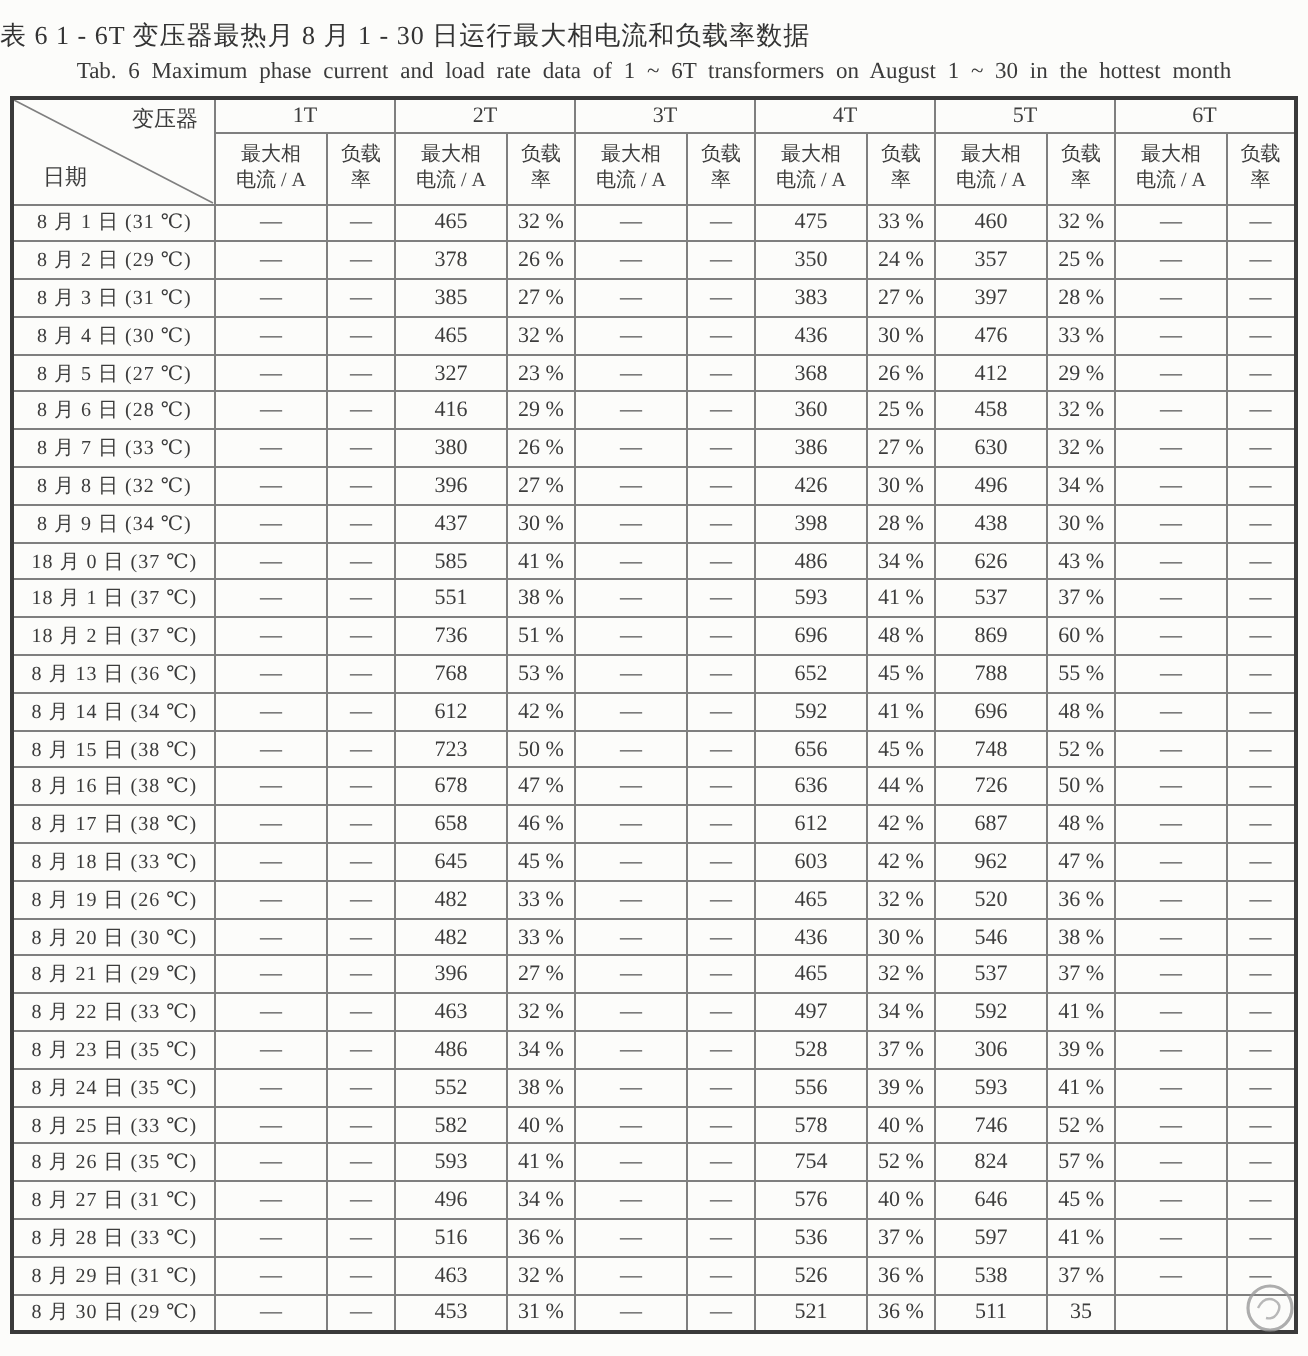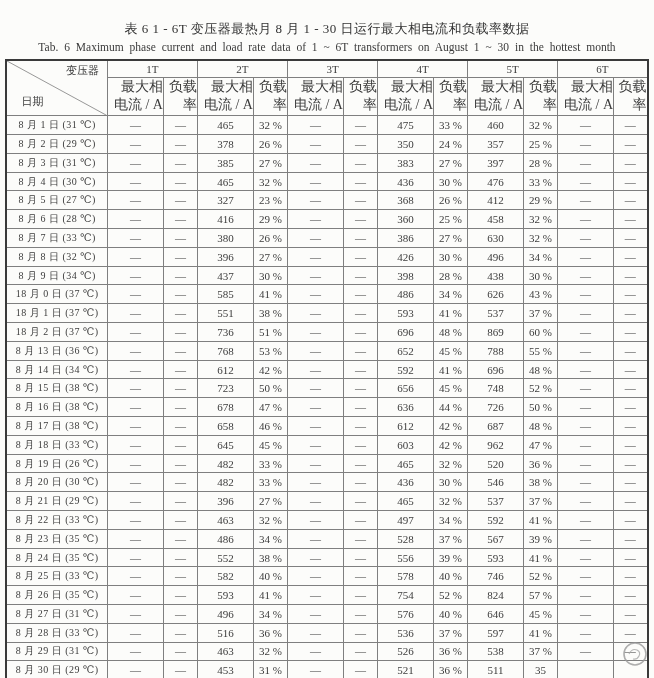--- a/index.html
+++ b/index.html
@@ -5,21 +5,21 @@
   html,body { margin:0; padding:0; }
   body {
     width:654px; height:678px;
     background:#fcfcfa;
     font-family:"Liberation Serif","DejaVu Serif",serif;
     color:#3c3c3c;
     position:relative;
     overflow:hidden;
   }
   .caption-zh {
-    text-align:center; padding-top:20px;
+    text-align:left; padding-top:9px;
     font-size:13px; letter-spacing:0.5px;
     color:#333;
   }
   .caption-en {
     text-align:center; margin-top:3px;
     font-size:11.5px; word-spacing:3px;
     color:#3a3a3a;
   }
   table.data-table {
     border-collapse:collapse;
@@ -35,21 +35,21 @@
     text-align:center;
     padding:0;
     white-space:nowrap;
     overflow:hidden;
   }
   .col-date { width:101px; }
   .col-cur  { width:56px; }
   .col-rate { width:34px; }
   tr.t-row    { height:17px;margin-top:42px; }
   tr.sub-row  { height:36px; }
-  tr.sub-row th { line-height:1.35; font-size:14px;text-align:right; }
+  tr.sub-row th { line-height:1.35; font-size:10px; }
   tbody tr    { height:18.8px; }
   td.date-cell { font-size:10px; letter-spacing:0.5px; }
   .corner-cell { position:relative; }
   .corner-cell svg.diag { position:absolute; left:0; top:0; width:100%; height:100%; }
   .corner-top {
     position:absolute; top:2px; right:8px; font-size:11px;
   }
   .corner-bottom {
     position:absolute; bottom:6px; left:14px; font-size:11px;
   }
@@ -455,21 +455,21 @@
       <tr>
         <td class="date-cell">8 月 23 日 (35 ℃)</td>
         <td>—</td>
         <td>—</td>
         <td>486</td>
         <td>34 %</td>
         <td>—</td>
         <td>—</td>
         <td>528</td>
         <td>37 %</td>
-        <td>567</td>
+        <td>306</td>
         <td>39 %</td>
         <td>—</td>
         <td>—</td>
       </tr>
       <tr>
         <td class="date-cell">8 月 24 日 (35 ℃)</td>
         <td>—</td>
         <td>—</td>
         <td>552</td>
         <td>38 %</td>

